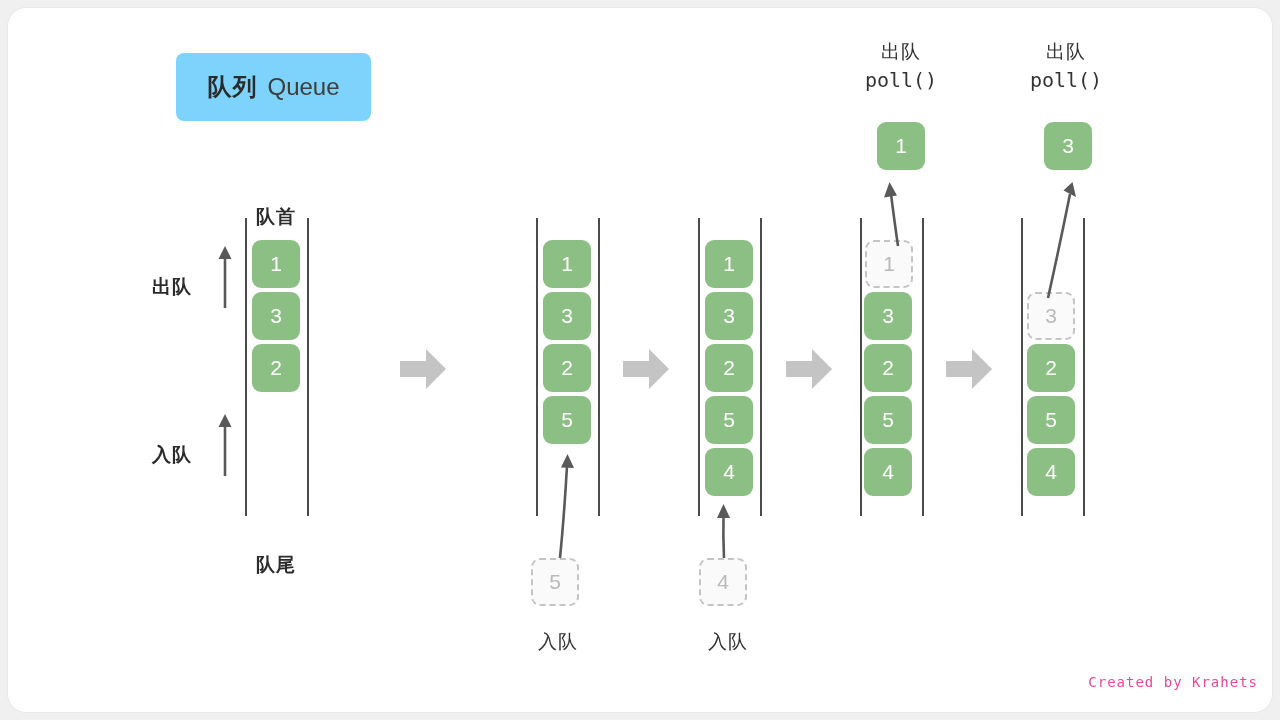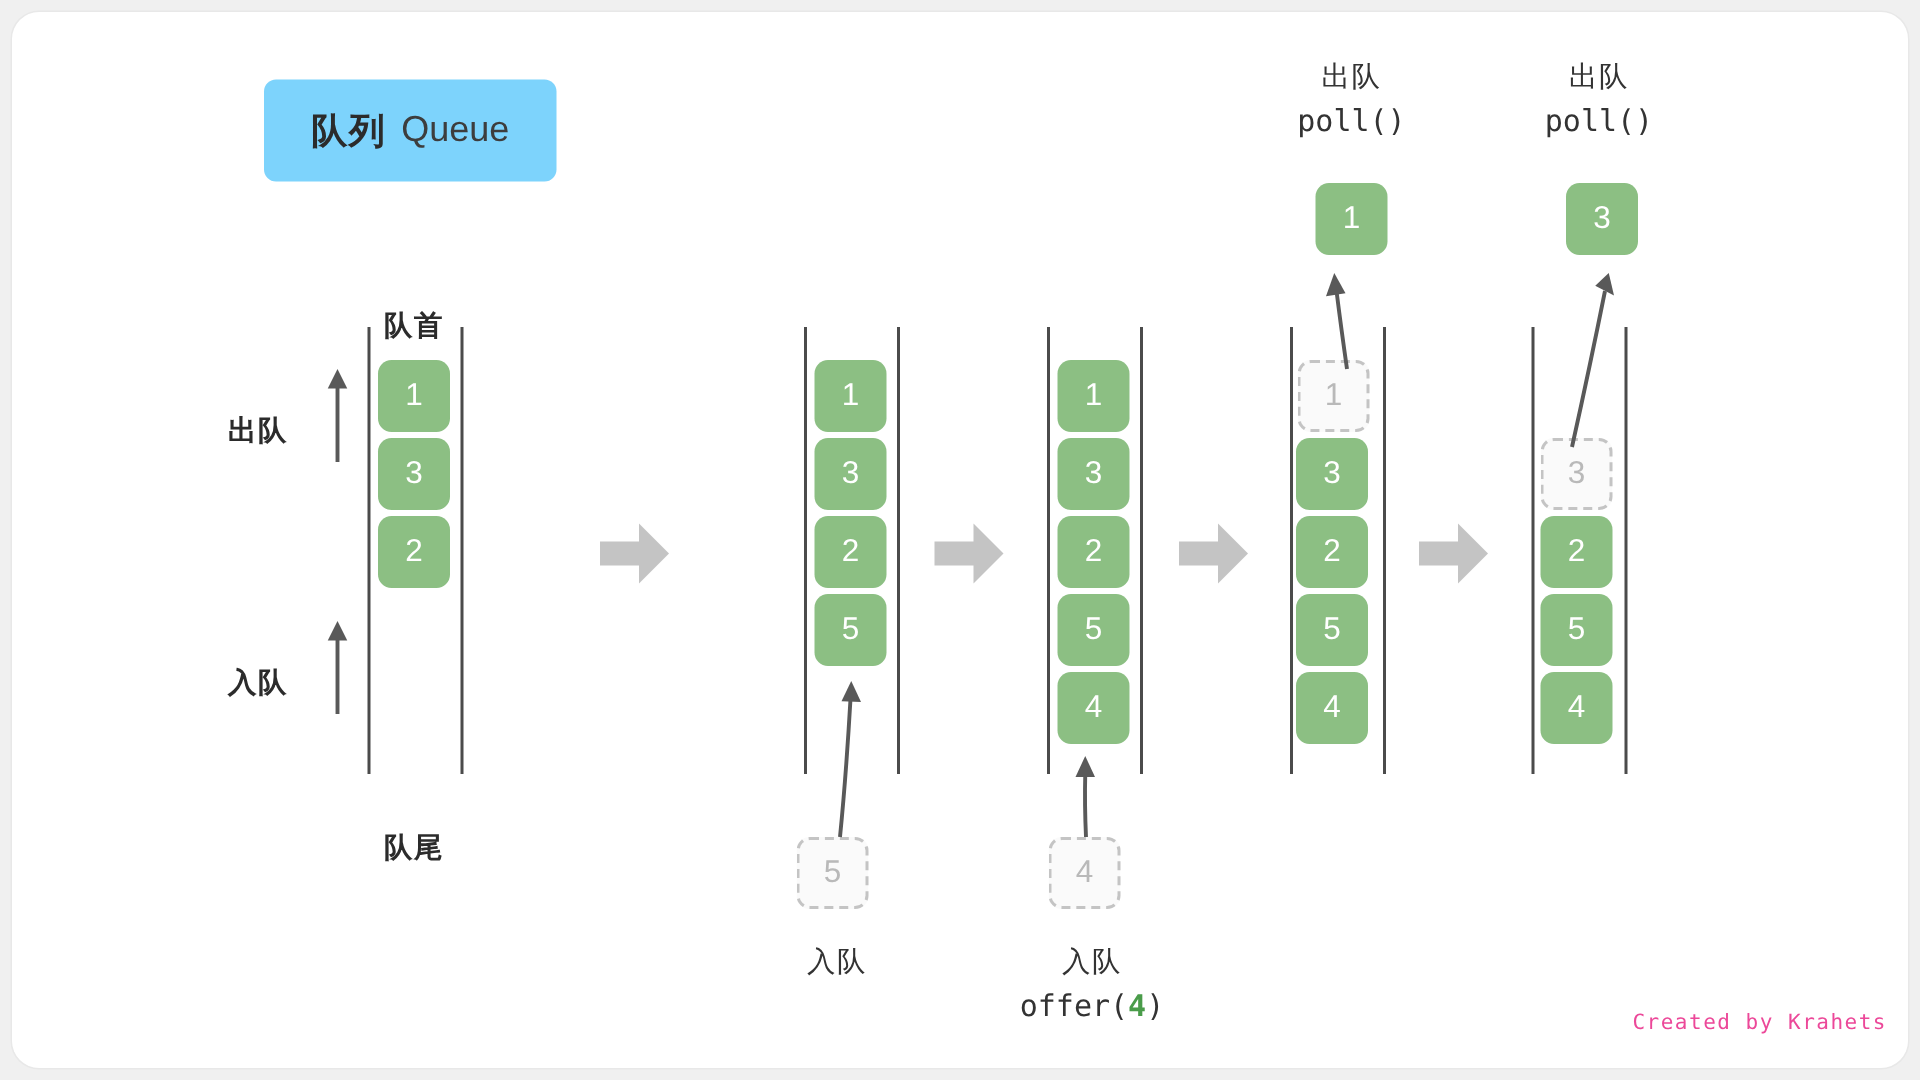--- a/index.html
+++ b/index.html
@@ -202,21 +202,20 @@
 
   <div class="abs" style="left:692px; top:484px;">
     <svg width="60" height="68" viewBox="0 0 60 68">
       <path d="M24 66 Q23 44 23.5 24" stroke="#595959" stroke-width="2.6" fill="none"></path>
       <path d="M23.5 12 L30 26 L17 26 Z" fill="#595959"></path>
     </svg>
   </div>
 
   <div class="abs op-label" style="left:625px; top:620px; width:190px;">
     <div class="op-cn">入队</div>
-    <div class="op-code"><span>offer(</span><span class="arg">4</span><span>)</span></div>
   </div>
 
   <div class="abs step-arrow" style="left:778px; top:341px;">
     <svg width="46" height="40" viewBox="0 0 46 40">
       <path d="M0 12 H26 V0 L46 20 L26 40 V28 H0 Z" fill="#c4c4c4"></path>
     </svg>
   </div>
 
   <div class="abs rail" style="left:852px; top:210px; height:298px;"></div>
   <div class="abs rail" style="left:914px; top:210px; height:298px;"></div>

